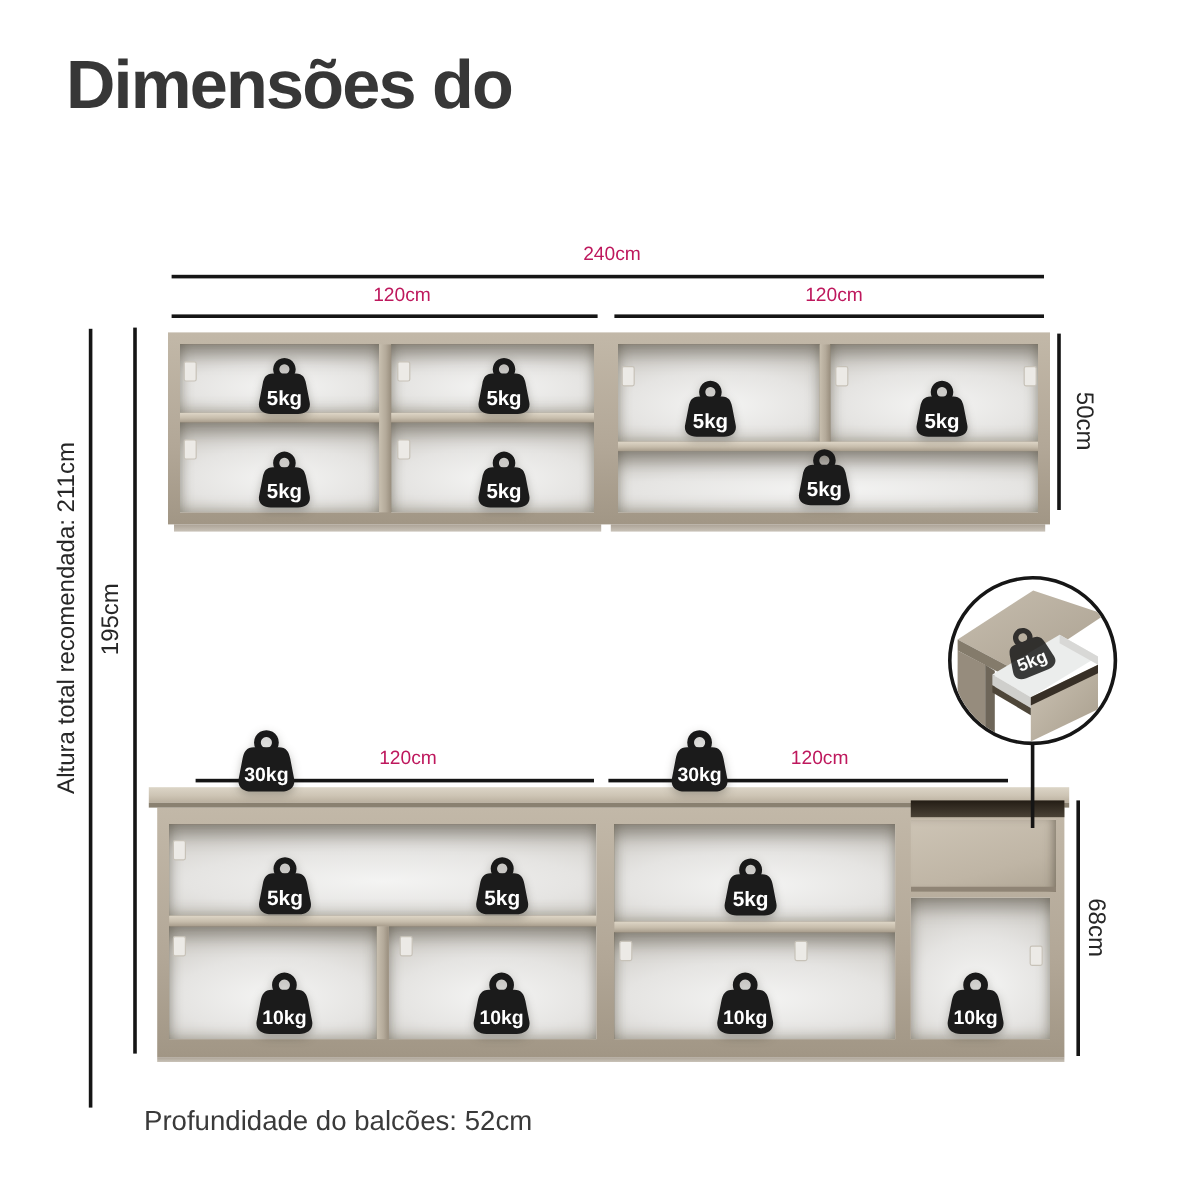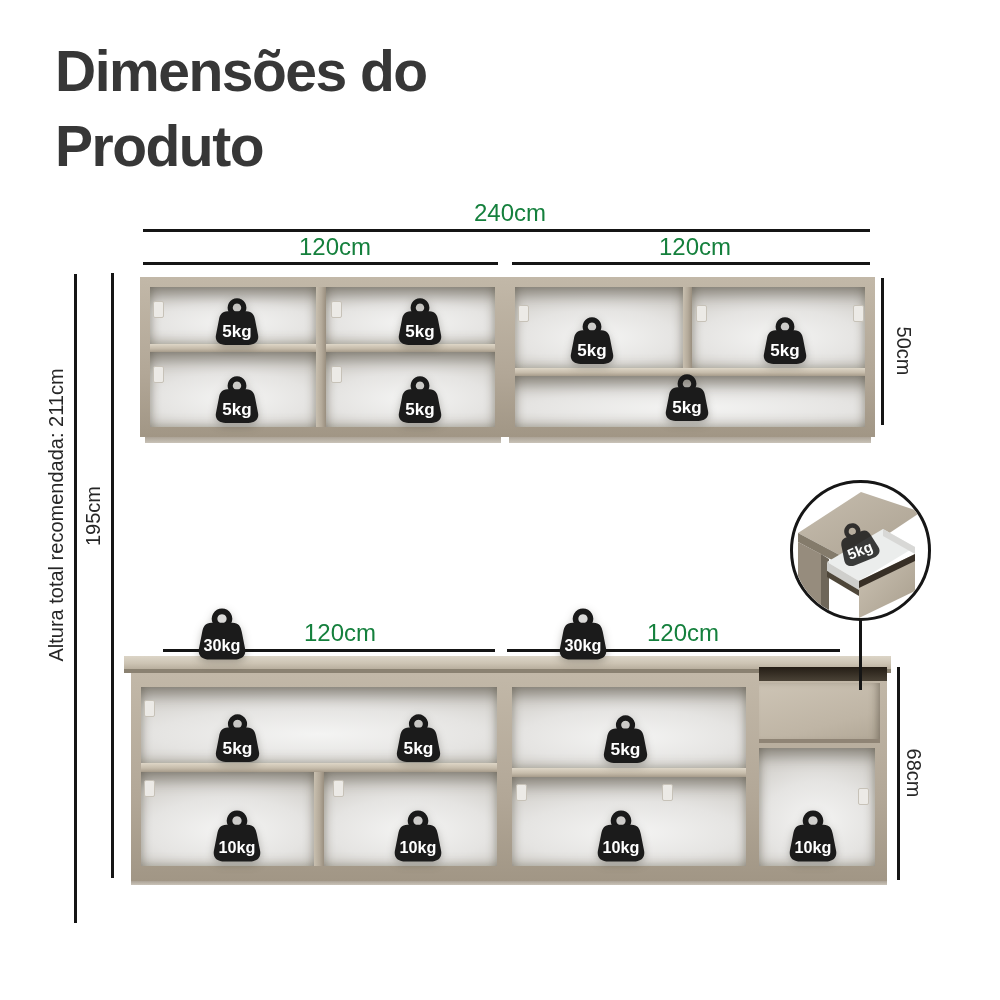--- a/index.html
+++ b/index.html
@@ -1,19 +1,19 @@
 <!DOCTYPE html>
 <html><head>
 <meta charset="utf-8">
 <style>
   html,body{margin:0;padding:0;background:#ffffff;}
   .stage{position:relative;width:1000px;height:1000px;background:#ffffff;overflow:hidden;
          font-family:"Liberation Sans",sans-serif;padding-left:28px;}
   .line{position:absolute;background:#151515;z-index:6;}
-  .dimlabel{position:absolute;font-size:24px;color:#15803d;white-space:nowrap;
+  .dimlabel{position:absolute;font-size:16px;color:#be185d;white-space:nowrap;
             transform:translate(-50%,-50%);z-index:7;}
   .rot-ccw{position:absolute;font-size:20px;color:#262626;white-space:nowrap;
            transform:translate(-50%,-50%) rotate(-90deg);z-index:7;}
   .rot-cw{position:absolute;font-size:20px;color:#262626;white-space:nowrap;
           transform:translate(-50%,-50%) rotate(90deg);z-index:7;}
   .title{position:absolute;left:55px;top:34px;font-size:57px;line-height:1.32;
          font-weight:bold;color:#373737;letter-spacing:-1.5px;z-index:5;}
   .caption{position:absolute;font-size:23px;color:#3a3a3a;white-space:nowrap;z-index:5;}
   .frame{position:absolute;background:linear-gradient(180deg,#c2b8a8 0%,#b2a797 60%,#a19685 100%);}
   .int{position:absolute;
@@ -34,21 +34,20 @@
   .detail-circle{position:absolute;width:141px;height:141px;border-radius:50%;background:#ffffff;
                  border:3px solid #161616;overflow:hidden;z-index:25;box-sizing:border-box;}
 </style>
 </head>
 <body>
 
 <div class="stage">
 
   <div class="title">
     <div>Dimensões do</div>
-    <div>Produto</div>
   </div>
 
   <div class="dimlabel" style="left:510px;top:213px;">240cm</div>
   <div class="line" style="left:143px;top:229px;width:727px;height:3px;"></div>
   <div class="dimlabel" style="left:335px;top:247px;">120cm</div>
   <div class="line" style="left:143px;top:262px;width:355px;height:3px;"></div>
   <div class="dimlabel" style="left:695px;top:247px;">120cm</div>
   <div class="line" style="left:512px;top:262px;width:358px;height:3px;"></div>
 
   <div class="rot-ccw" style="left:56px;top:515px;">Altura total recomendada: 211cm</div>
@@ -145,20 +144,21 @@
       <polygon points="66,98 122,71 122,78 66,105" fill="#372f26"></polygon>
       <polygon points="34,88 66,107 66,113 34,94" fill="#4e4639"></polygon>
       <g transform="translate(64,60) rotate(-22) scale(0.78) translate(-32,-28)" opacity="0.85">
         <path fill-rule="evenodd" fill="#191919" d="M32 1.5 A10.5 10.5 0 1 0 32.02 1.5 Z M32 7.3 A4.7 4.7 0 1 1 31.98 7.3 Z"></path>
         <path fill="#1b1b1b" d="M21.5 16 h21 c6.5 0 8.6 3.9 9.7 9.6 l3.3 17 c1.3 6.9 -3.7 10.9 -10.8 10.9 h-25.4 c-7.1 0 -12.1 -4 -10.8 -10.9 l3.3 -17 c1.1 -5.7 3.2 -9.6 9.7 -9.6 Z"></path>
         <text x="32" y="45" text-anchor="middle" font-family="Liberation Sans, sans-serif" font-weight="bold" font-size="19" fill="#ffffff">5kg</text>
       </g>
     </svg>
   </div>
 
+  <div class="caption" style="left:120px;top:921px;">Profundidade do balcões: 52cm</div>
 
   <div id="weights-layer">
       <div class="weight" style="left: 208px; top: 297px;"><svg viewBox="0 0 64 58" width="58" height="52">
           <path fill-rule="evenodd" fill="#191919" d="M32 1.5 A10.5 10.5 0 1 0 32.02 1.5 Z M32 7.3 A4.7 4.7 0 1 1 31.98 7.3 Z"></path>
           <path fill="#1b1b1b" d="M21.5 16 h21 c6.5 0 8.6 3.9 9.7 9.6 l3.3 17 c1.3 6.9 -3.7 10.9 -10.8 10.9 h-25.4 c-7.1 0 -12.1 -4 -10.8 -10.9 l3.3 -17 c1.1 -5.7 3.2 -9.6 9.7 -9.6 Z"></path>
           <text x="32" y="45" text-anchor="middle" font-family="Liberation Sans, sans-serif" font-weight="bold" font-size="19" fill="#ffffff">5kg</text>
         </svg></div>
       <div class="weight" style="left: 391px; top: 297px;"><svg viewBox="0 0 64 58" width="58" height="52">
           <path fill-rule="evenodd" fill="#191919" d="M32 1.5 A10.5 10.5 0 1 0 32.02 1.5 Z M32 7.3 A4.7 4.7 0 1 1 31.98 7.3 Z"></path>
           <path fill="#1b1b1b" d="M21.5 16 h21 c6.5 0 8.6 3.9 9.7 9.6 l3.3 17 c1.3 6.9 -3.7 10.9 -10.8 10.9 h-25.4 c-7.1 0 -12.1 -4 -10.8 -10.9 l3.3 -17 c1.1 -5.7 3.2 -9.6 9.7 -9.6 Z"></path>

